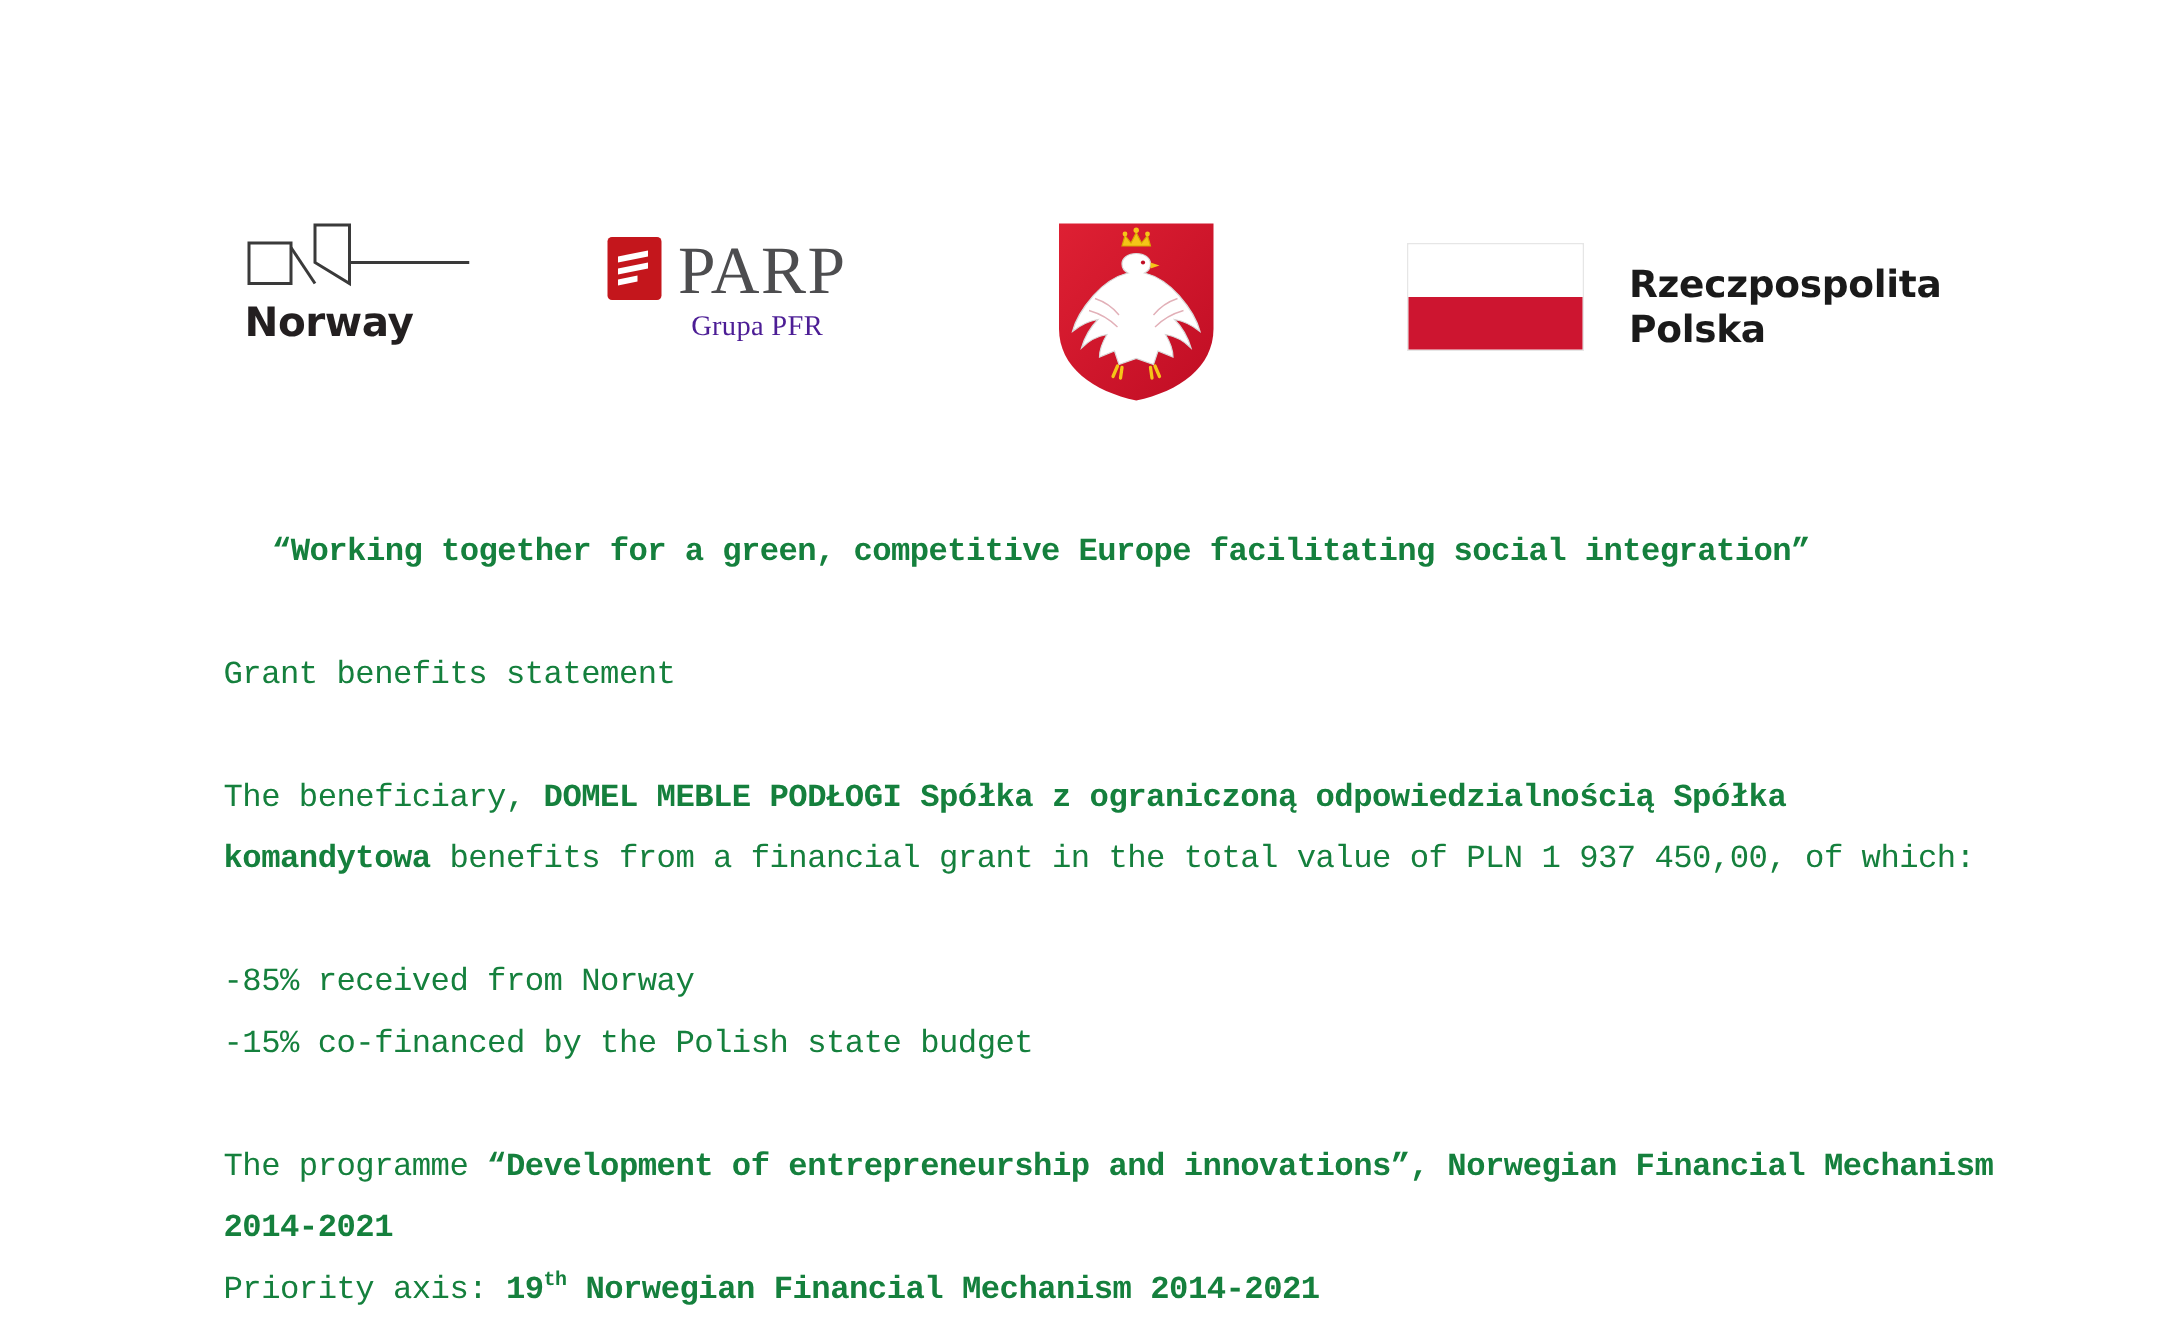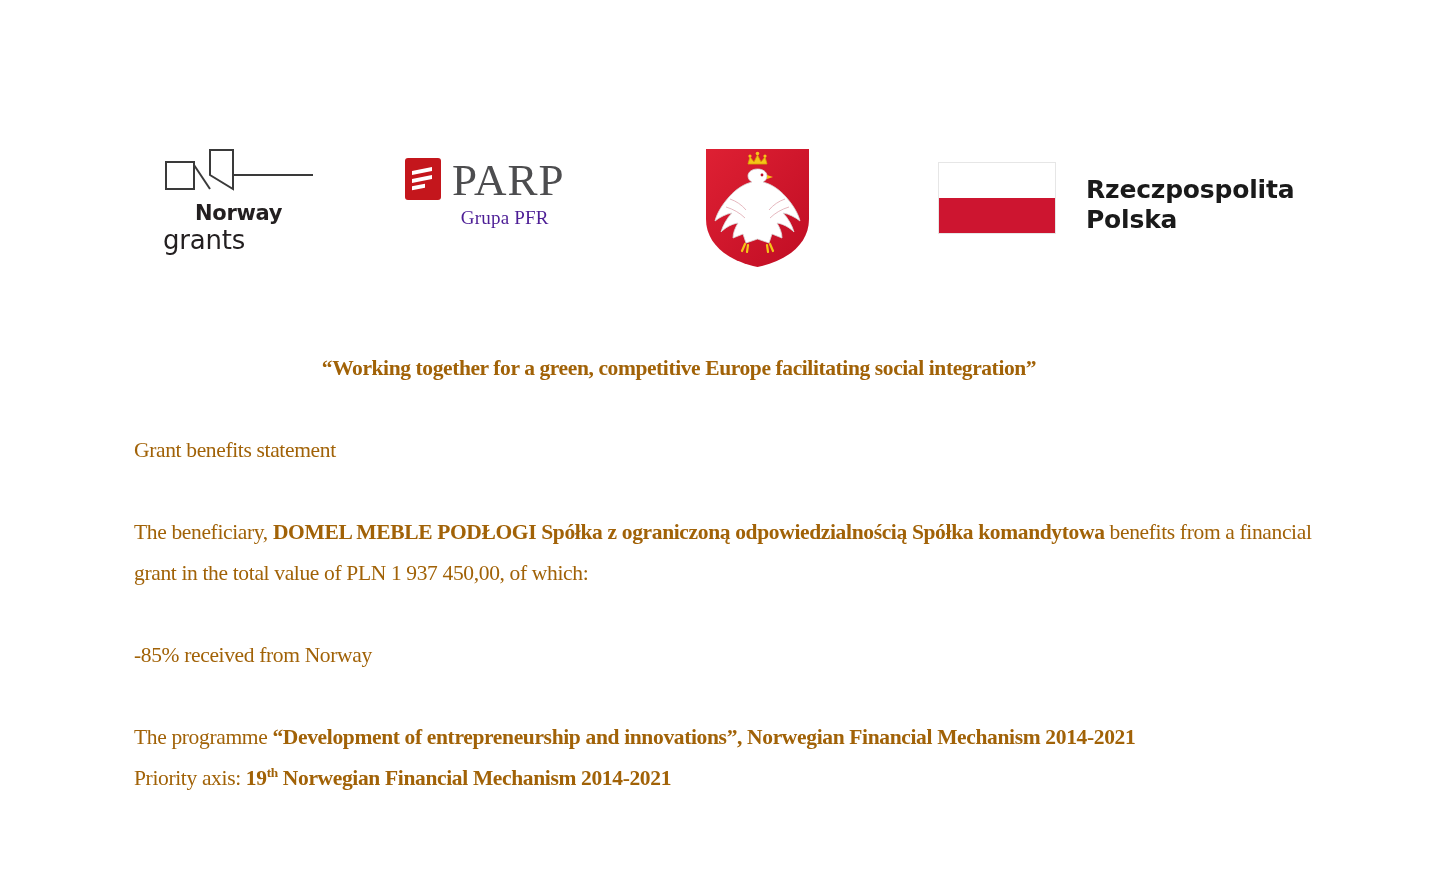--- a/index.html
+++ b/index.html
@@ -33,26 +33,25 @@
   .logo-norway { left: 163px; top: 8px; width: 200px; }
   .norway-mark {
     position: relative;
     width: 150px;
     height: 45px;
   }
   .norway-mark svg { display: block; }
   .norway-word {
     font-family: "DejaVu Sans", sans-serif;
     font-weight: bold;
-    font-size: 21px;
+    font-size: 27px;
     letter-spacing: -0.3px;
     color: #231f20;
     margin-top: 9px;
     line-height: 1.05;
-    margin-left: 32px;
   }
   .norway-sub {
     font-family: "DejaVu Sans", sans-serif;
     font-weight: normal;
     font-size: 26px;
     letter-spacing: -0.2px;
     color: #231f20;
     line-height: 1.25;
   }
 
@@ -119,27 +118,27 @@
     font-weight: bold;
     font-size: 25px;
     line-height: 1.18;
     color: #1a1a1a;
     letter-spacing: -0.2px;
   }
 
   
   .doc {
     position: absolute;
-    left: 134px;
+    left: 149px;
     top: 348px;
     width: 1180px;
-    font-family: Liberation Serif, serif;
+    font-family: Liberation Mono, monospace;
     font-size: 21.5px;
     line-height: 41px;
-    color: #a16207;
+    color: #15803d;
     letter-spacing: -0.35px;
   }
   .motto {
     font-weight: bold;
     text-align: center;
     font-size: 21.5px;
     width: 1100px;
     margin: 0 0 0 -5px;
     letter-spacing: -0.4px;
   }
@@ -161,21 +160,20 @@
   <div class="logo logo-norway">
     <div class="norway-mark">
       <svg width="150" height="45" viewBox="0 0 150 45" xmlns="http://www.w3.org/2000/svg">
         <rect x="3" y="14" width="28" height="27" fill="none" stroke="#3a3a3a" stroke-width="2"></rect>
         <polygon points="47,2 70,2 70,41 47,27" fill="none" stroke="#3a3a3a" stroke-width="2"></polygon>
         <line x1="31" y1="17" x2="47" y2="41" stroke="#3a3a3a" stroke-width="2"></line>
         <line x1="70" y1="27" x2="150" y2="27" stroke="#3a3a3a" stroke-width="2"></line>
       </svg>
     </div>
     <div class="norway-word">Norway</div>
-    <div class="norway-sub">grants</div>
   </div>
 
   <div class="logo logo-parp">
     <div class="parp-row">
       <div class="parp-badge">
         <i class="s1"></i>
           <i class="s2"></i>
           <i class="s3"></i>
       </div>
       <div class="parp-word">PARP</div>
@@ -245,20 +243,21 @@
 
   <p class="line">Grant benefits statement</p>
 
   <div class="gap-sm"></div>
 
   <p class="line"><span>The beneficiary, </span><span class="b">DOMEL MEBLE PODŁOGI Spółka z ograniczoną odpowiedzialnością Spółka komandytowa</span><span> benefits from a financial grant in the total value of PLN 1 937 450,00, of which:</span></p>
 
   <div class="gap-sm"></div>
 
   <p class="line">-85% received from Norway</p>
+  <p class="line">-15% co-financed by the Polish state budget</p>
 
   <div class="gap-sm"></div>
 
   <p class="line"><span>The programme </span><span class="b">“Development of entrepreneurship and innovations”, Norwegian Financial Mechanism 2014-2021</span></p>
 
   <p class="line"><span>Priority axis: </span><span class="b">19</span><sup class="b">th</sup><span class="b"> Norwegian Financial Mechanism 2014-2021</span></p>
 
 </div>
 
 </body></html>

